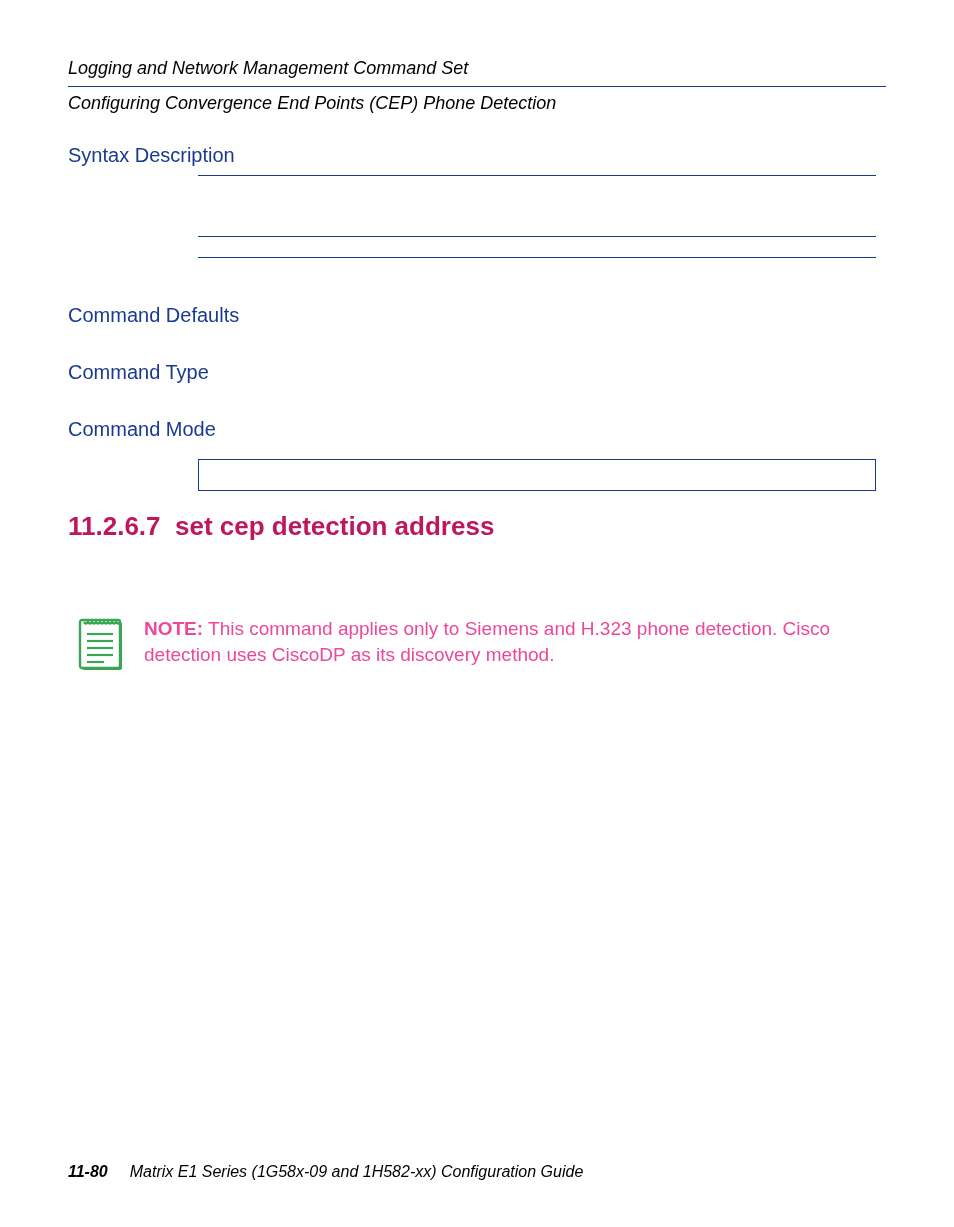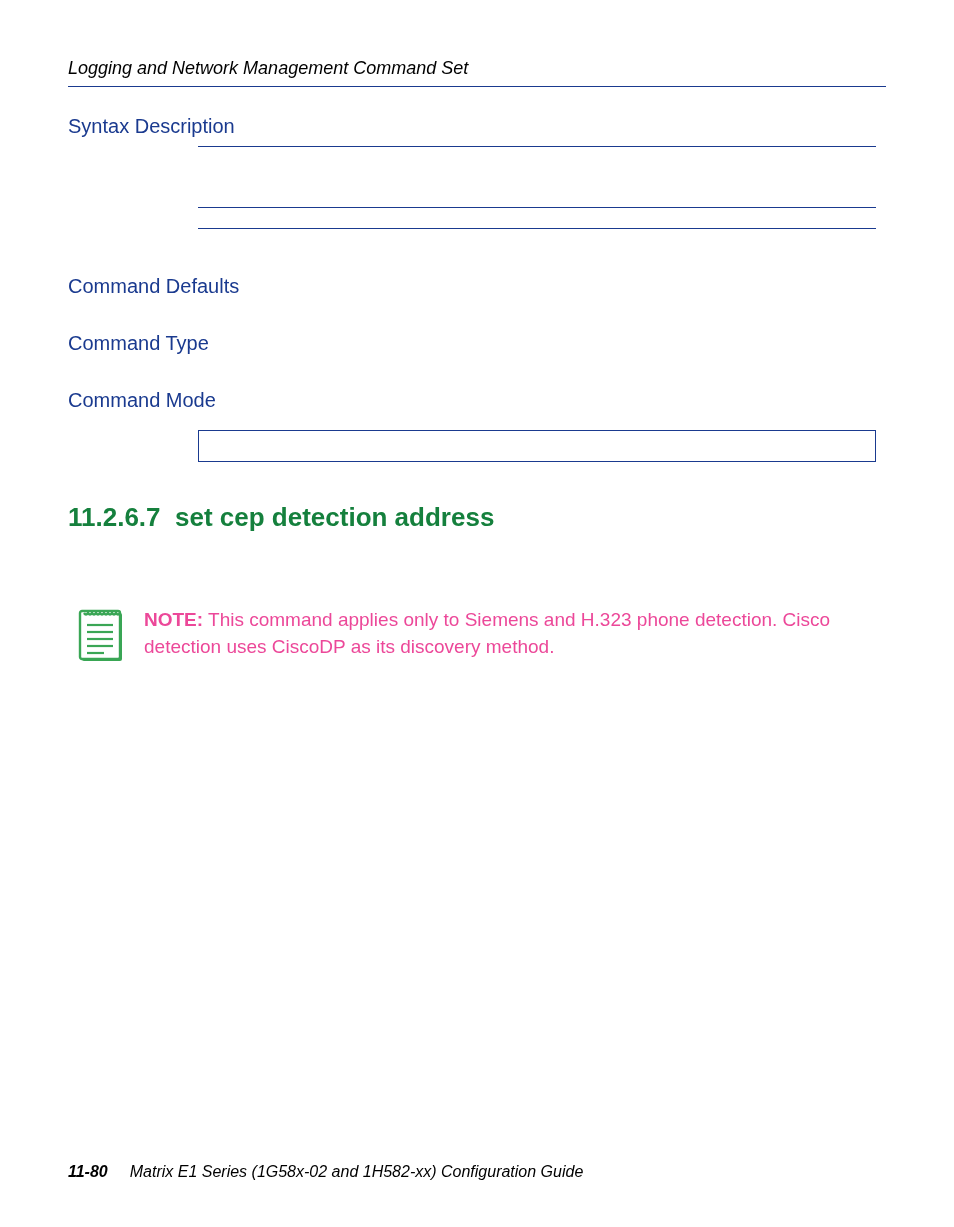--- a/index.html
+++ b/index.html
@@ -59,24 +59,24 @@
     flex: 1;
   }
   .code-box {
     border: 1.5px solid #1a3a8f;
     margin-left: 130px;
     margin-right: 10px;
     height: 30px;
     margin-top: 18px;
   }
   .section-title-big {
-    color: #15803d;
+    color: #be185d;
     font-weight: bold;
     font-size: 26px;
-    margin-top: 40px;
+    margin-top: 20px;
   }
   .note-block {
     display: flex;
     align-items: flex-start;
     margin-top: 74px;
     margin-left: 10px;
   }
   .note-icon {
     flex: 0 0 46px;
     height: 54px;
@@ -110,20 +110,21 @@
   .icon-border { fill: none; stroke: #3aa655; stroke-width: 2.4; }
   .icon-shadow { fill: #3aa655; }
 </style>
 </head>
 <body>
 
 <div class="page">
 
   <div class="running-head">Logging and Network Management Command Set</div>
   <hr class="head-rule">
+  <div class="running-head">Configuring Convergence End Points (CEP) Phone Detection</div>
 
   <div class="section-heading">Syntax Description</div>
 
   <div class="syntax-table">
     <div class="sep"></div>
     <div class="row tall">
       <div class="cell-left"></div>
         <div class="cell-right"></div>
     </div>
     <div class="sep"></div>
@@ -159,16 +160,16 @@
       <line class="icon-lines" x1="9" y1="37" x2="35" y2="37"></line>
       <line class="icon-lines" x1="9" y1="44" x2="26" y2="44"></line>
     </svg>
     <div class="note-text">
       <span class="note-label">NOTE:</span>
       <span>This command applies only to Siemens and H.323 phone detection. Cisco detection uses CiscoDP as its discovery method.</span>
     </div>
   </div>
 
   <div class="footer">
-    <span class="pagenum">11-80</span><span>Matrix E1 Series (1G58x-02 and 1H582-xx) Configuration Guide</span>
+    <span class="pagenum">11-80</span><span>Matrix E1 Series (1G58x-09 and 1H582-xx) Configuration Guide</span>
   </div>
 
 </div>
 
 </body></html>

